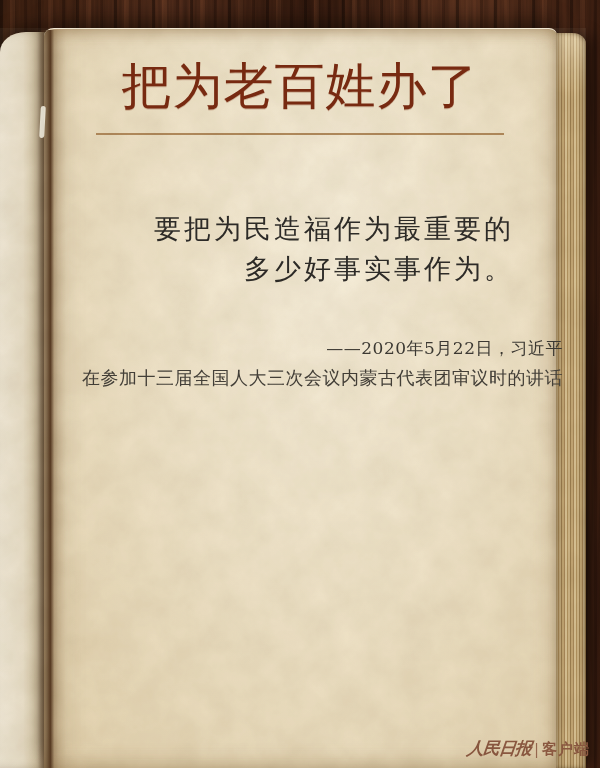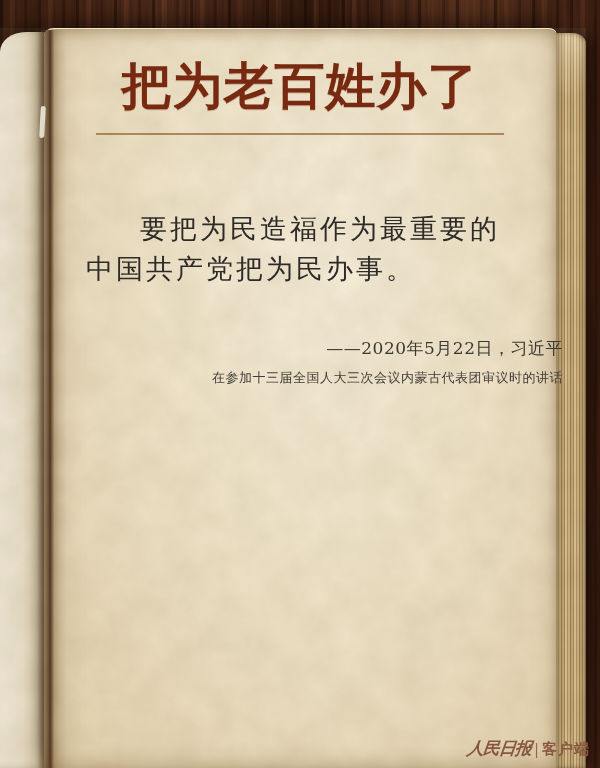--- a/index.html
+++ b/index.html
@@ -56,36 +56,36 @@
         #c4a876 6px 8px,#a8895a 8px 9px);
     border-top-right-radius:14px 11px;
     box-shadow:inset 4px 0 6px -2px rgba(92,66,36,.6), inset -3px 0 4px -1px rgba(60,40,20,.5),
                8px 0 14px -2px rgba(10,5,2,.6);
   }
 
   .content{position:absolute;inset:0;z-index:6;}
 
   .title-block{padding-top:54px;text-align:center;color:#7b2b11;}
   .title-line{
-    font-size:50px;line-height:64px;font-weight:700;letter-spacing:1px;
+    font-size:50px;line-height:64px;font-weight:400;letter-spacing:1px;
     text-shadow:0 1px 0 rgba(123,43,17,.25);white-space:nowrap;
   }
   .title-divider{width:408px;height:2px;margin:15px auto 0;background:#b28b5d;}
 
   .body-block{
-    width:428px;margin:74px auto 8px;text-align:left;color:#2e2c29;
+    width:428px;margin:74px auto 8px;text-align:right;color:#2e2c29;
   }
   .body-line{
     font-size:27px;line-height:40px;letter-spacing:3px;white-space:nowrap;font-weight:500;
   }
   .body-line.indent{text-indent:54px;}
 
   .attribution{margin-top:46px;text-align:right;padding-right:37px;color:#3d3a34;}
   .attribution-date{font-size:17px;line-height:26px;letter-spacing:.5px;}
-  .attribution-source{font-size:13px;line-height:22px;margin-top:6px;letter-spacing:.5px;color:#45413a;}
+  .attribution-source{font-size:18px;line-height:22px;margin-top:6px;letter-spacing:.5px;color:#45413a;}
 
   .logo{
     position:absolute;right:10px;bottom:8px;color:#8d5a42;
     display:flex;align-items:baseline;gap:2px;white-space:nowrap;
   }
   .logo-masthead{font-size:17px;font-style:italic;font-weight:700;letter-spacing:-1px;transform:skewX(-6deg);}
   .logo-sep{font-size:15px;font-weight:300;opacity:.85;padding:0 1px;}
   .logo-suffix{font-size:15px;font-weight:700;letter-spacing:1px;text-align:right;}
 
   .paper-tex{
@@ -119,21 +119,21 @@
 
     <div class="content">
 
       <div class="title-block">
         <div class="title-line">把为老百姓办了</div>
         <div class="title-divider"></div>
       </div>
 
       <div class="body-block">
         <div class="body-line indent">要把为民造福作为最重要的</div>
-        <div class="body-line">中国共产党把为民办事。</div>
+        <div class="body-line">多少好事实事作为。</div>
       </div>
 
       <div class="attribution">
         <div class="attribution-date">——2020年5月22日，习近平</div>
         <div class="attribution-source">在参加十三届全国人大三次会议内蒙古代表团审议时的讲话</div>
       </div>
 
       <div class="logo">
         <span class="logo-masthead">人民日报</span>
         <span class="logo-sep">|</span>

